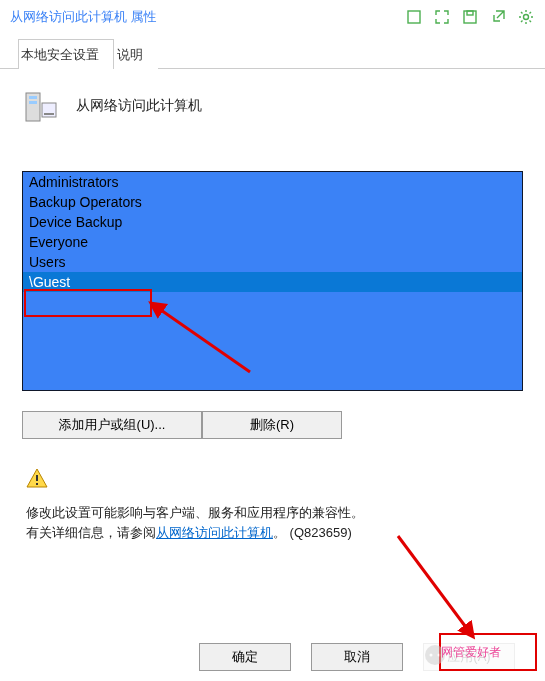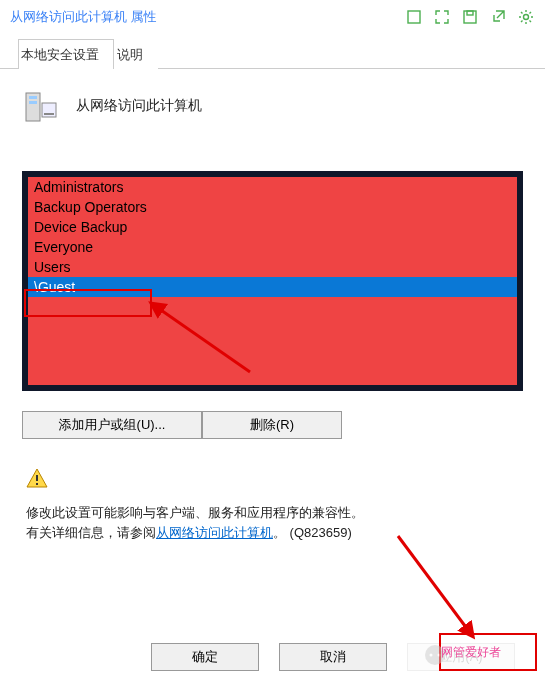--- a/index.html
+++ b/index.html
@@ -63,24 +63,24 @@
       margin-bottom: 46px;
     }
     .header-icon {
       width: 38px; height: 38px;
     }
     .header-text {
       font-size: 14px;
       color: #222;
     }
     .listbox {
-      border: 6px solid #0f172a;
+      border: 1px solid #0f172a;
       height: 220px;
       overflow: auto;
-      background: #ef4444;
+      background: #3b82f6;
     }
     .list-item {
       padding: 1px 6px;
       font-size: 14px;
       font-family: Tahoma, sans-serif;
       cursor: default;
       line-height: 18px;
     }
     .list-item.selected {
       background: #0a78d6;
@@ -124,21 +124,21 @@
     }
     .info-text a { color: #0066cc; text-decoration: underline; cursor: pointer; }
     .footer {
       position: absolute;
       bottom: 10px;
       right: 30px;
       display: flex;
       gap: 20px;
     }
     .footer .btn {
-      width: 108px;
+      width: 92px;
     }
     .arrow {
       position: absolute;
       color: #e00000;
       pointer-events: none;
     }
     .wm-chat {
       position: absolute;
       bottom: 14px;
       right: 98px;

